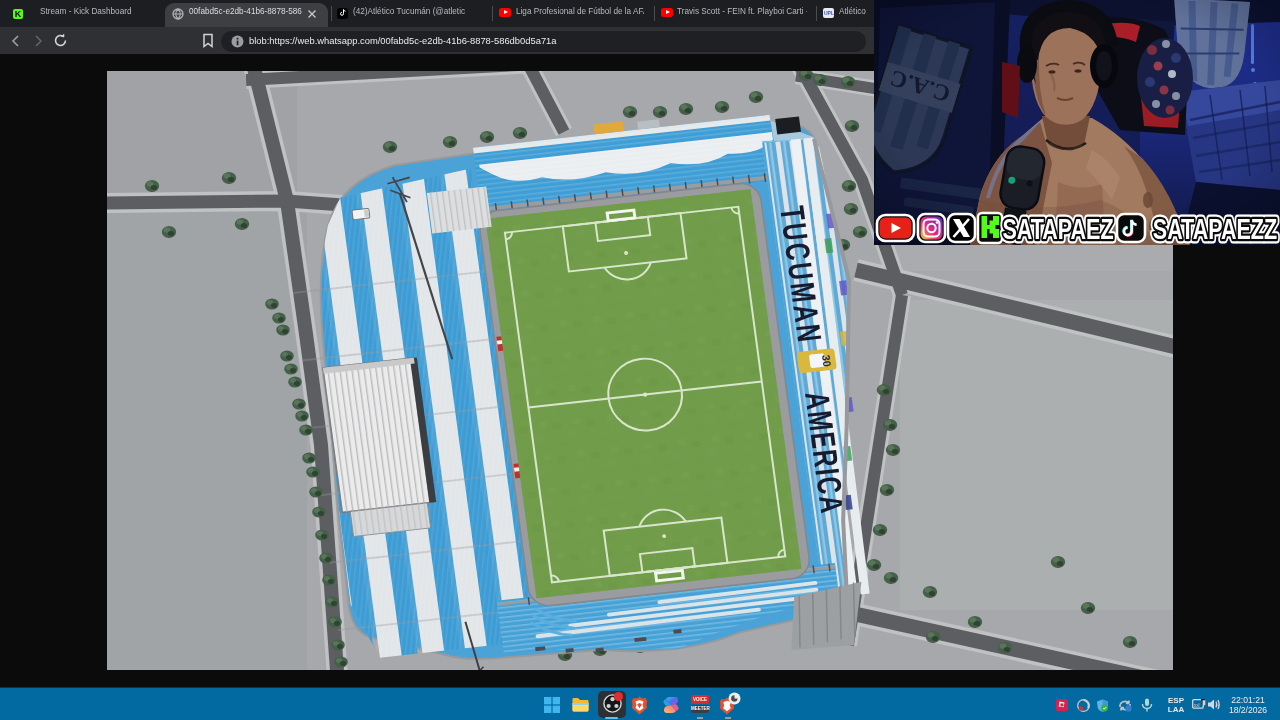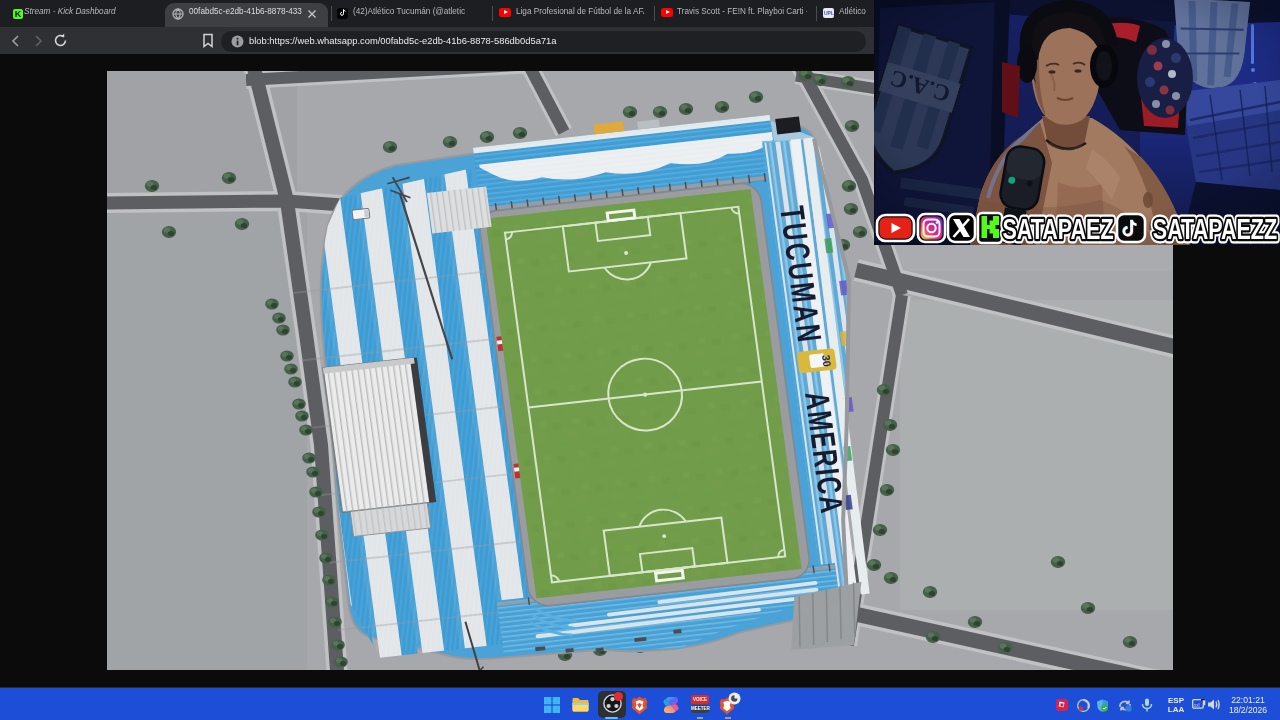--- a/index.html
+++ b/index.html
@@ -3,37 +3,37 @@
 <meta charset="utf-8">
 <style>
   html,body{margin:0;padding:0;background:#000;}
   body{width:1280px;height:720px;overflow:hidden;position:relative;font-family:"Liberation Sans",sans-serif;}
   .abs{position:absolute;}
   
   #tabbar{left:0;top:0;width:1280px;height:27px;background:#1d1e21;}
   .tabtxt{font-size:8.2px;color:#b6bac0;white-space:nowrap;overflow:hidden;}
   #toolbar{left:0;top:27px;width:1280px;height:27px;background:#2f3034;}
   #content{left:0;top:54px;width:1280px;height:633px;background:#0b0b0b;}
-  #taskbar{left:0;top:687px;width:1280px;height:33px;background:#1d4ed8;border-top:1px solid #2a2a2c;box-sizing:border-box;}
+  #taskbar{left:0;top:687px;width:1280px;height:33px;background:#0369a1;border-top:1px solid #2a2a2c;box-sizing:border-box;}
 </style>
 </head>
 <body>
 
 <div id="tabbar" class="abs">
 
   <div class="abs" style="left:13px;top:8.5px;width:10px;height:10px;background:#53fc18;border-radius:2px"></div>
   <div class="abs" style="left:11px;top:9.5px;width:14px;height:8px;color:#111;font-weight:bold;font-size:9px;text-align:center;line-height:8px">K</div>
-  <div class="abs tabtxt" style="left:24px;top:7px;width:130px;font-style:italic;">Stream - Kick Dashboard</div>
+  <div class="abs tabtxt" style="left:40px;top:7px;width:130px;">Stream - Kick Dashboard</div>
 
   <div class="abs" style="left:165px;top:3px;width:163px;height:24px;background:#3d3f43;border-radius:9px 9px 0 0;"></div>
   <svg class="abs" style="left:172px;top:8px" width="12" height="12" viewBox="0 0 12 12">
       <circle cx="6" cy="6" r="5" fill="none" stroke="#aeb2b8" stroke-width="1.3"></circle>
       <path d="M1 6h10M6 1c-3 3-3 7 0 10M6 1c3 3 3 7 0 10" fill="none" stroke="#aeb2b8" stroke-width="1.1"></path>
     </svg>
-  <div class="abs tabtxt" style="left:189px;top:7px;width:115px;color:#dadde2">00fabd5c-e2db-41b6-8878-433</div>
+  <div class="abs tabtxt" style="left:189px;top:7px;width:115px;color:#dadde2">00fabd5c-e2db-41b6-8878-586</div>
   <svg class="abs" style="left:307px;top:9px" width="10" height="10" viewBox="0 0 10 10">
       <path d="M1.5 1.5l7 7M8.5 1.5l-7 7" stroke="#c3c6cb" stroke-width="1.4"></path>
     </svg>
 
   <div class="abs" style="left:331px;top:6px;width:1px;height:15px;background:#4a4c50"></div>
   <div class="abs" style="left:337px;top:7.5px;width:11px;height:11px;background:#000;border-radius:3px"></div>
   <svg class="abs" style="left:339px;top:9px" width="8" height="8" viewBox="0 0 16 16">
       <path d="M9 1v8.5A3 3 0 1 1 6 6.5M9 1c.4 2 1.8 3.2 4 3.4" fill="none" stroke="#fff" stroke-width="2"></path>
     </svg>
   <div class="abs tabtxt" style="left:353px;top:7px;width:112px;">(42)Atlético Tucumán (@atleticotucu</div>

